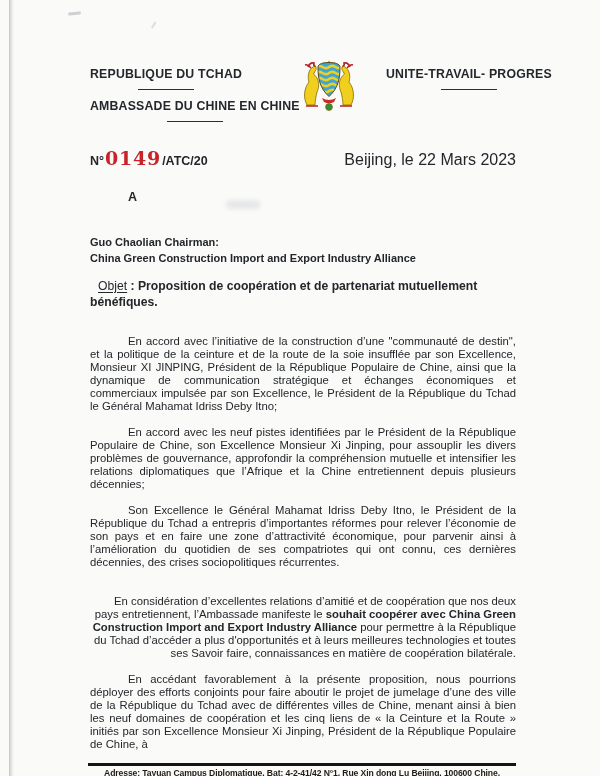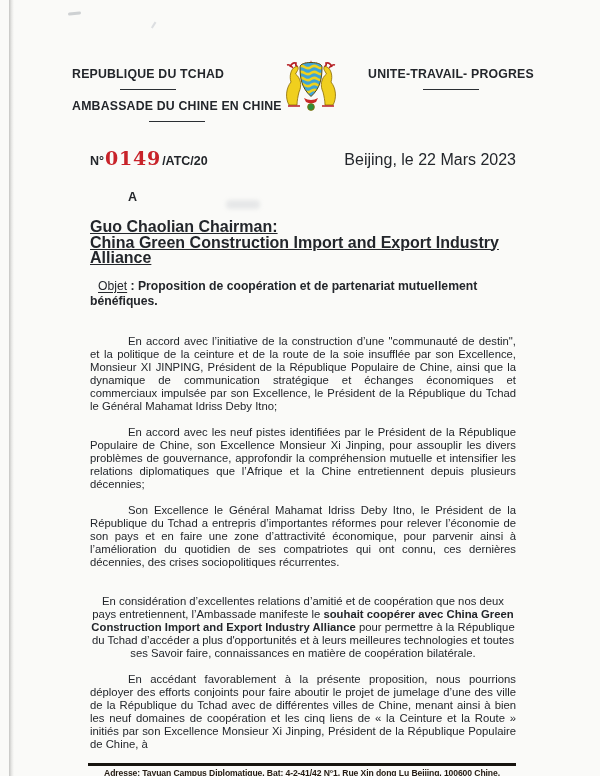--- a/index.html
+++ b/index.html
@@ -19,43 +19,43 @@
   
   .scan-edge{position:absolute;left:9px;top:0;bottom:0;width:5px;
     background:linear-gradient(90deg,#bcbcba 0%,#e7e7e5 55%,rgba(250,250,248,0) 100%);opacity:.85;}
   .fold-a{position:absolute;left:68px;top:12px;width:13px;height:3px;background:#9aa0a6;opacity:.45;transform:rotate(-6deg);border-radius:2px;}
   .fold-b{position:absolute;left:152px;top:24px;width:9px;height:7px;border-left:2px solid #c3c7cd;transform:rotate(32deg);opacity:.55;}
   .smudge{position:absolute;left:226px;top:200px;width:34px;height:9px;background:#b9bdc5;opacity:.3;filter:blur(2px);border-radius:4px;}
 
   .content{padding:64px 84px 0 90px;}
 
   
-  .header{display:flex;align-items:flex-start;justify-content:center;}
+  .header{display:flex;align-items:flex-start;}
   .h-left{width:196px;}
   .h-item{display:inline-block;text-align:center;}
   .h-text{font-weight:bold;font-size:12.3px;letter-spacing:.2px;white-space:nowrap;}
   .h-rule{height:0;border-top:1.6px solid #2a2e33;width:56px;margin:7px auto 6px;}
   .emblem{width:66px;margin:-6px 8px 0 10px;flex:0 0 auto;}
   .h-right{margin-left:16px;}
 
   
   .ref-row{display:flex;justify-content:space-between;align-items:baseline;margin-top:21px;}
   .ref-left{display:flex;align-items:baseline;font-weight:bold;font-size:12.5px;}
   .ref-num{font-family:"DejaVu Serif", serif;font-size:19px;font-weight:bold;color:var(--red);letter-spacing:.8px;line-height:1;margin:0 1px;}
   .ref-date{font-weight:normal;font-size:16px;}
 
   .to-label{margin:21px 0 0 38px;font-weight:bold;font-size:12.5px;}
-  .recipient{margin-top:15px;font-weight:bold;font-size:16px;line-height:15.5px;text-decoration:underline;}
+  .recipient{margin-top:31px;font-weight:bold;font-size:11px;line-height:15.5px;}
   .subject{margin-top:13px;font-size:12.2px;line-height:15.5px;}
   .subject-label{text-decoration:underline;text-underline-offset:2px;margin-left:8px;}
   .subject-text{font-weight:bold;}
 
   .para{margin:13px 0 0 0;font-size:11.3px;line-height:13px;text-align:justify;text-indent:38px;}
   .para.first{margin-top:25px;}
-  .para.no-indent{text-indent:0;text-align:center;margin-top:26px;}
+  .para.no-indent{text-indent:0;text-align:right;margin-top:26px;}
   .b{font-weight:bold;}
 
   
   .footer{position:absolute;left:88px;right:84px;bottom:-2px;}
   .footer-rule{border-top:3px solid #17140f;}
   .footer-text{margin-top:2px;text-align:center;font-weight:bold;font-size:8.6px;letter-spacing:-.1px;white-space:nowrap;overflow:hidden;color:#241b12;}
 </style>
 </head>
 <body>
 

